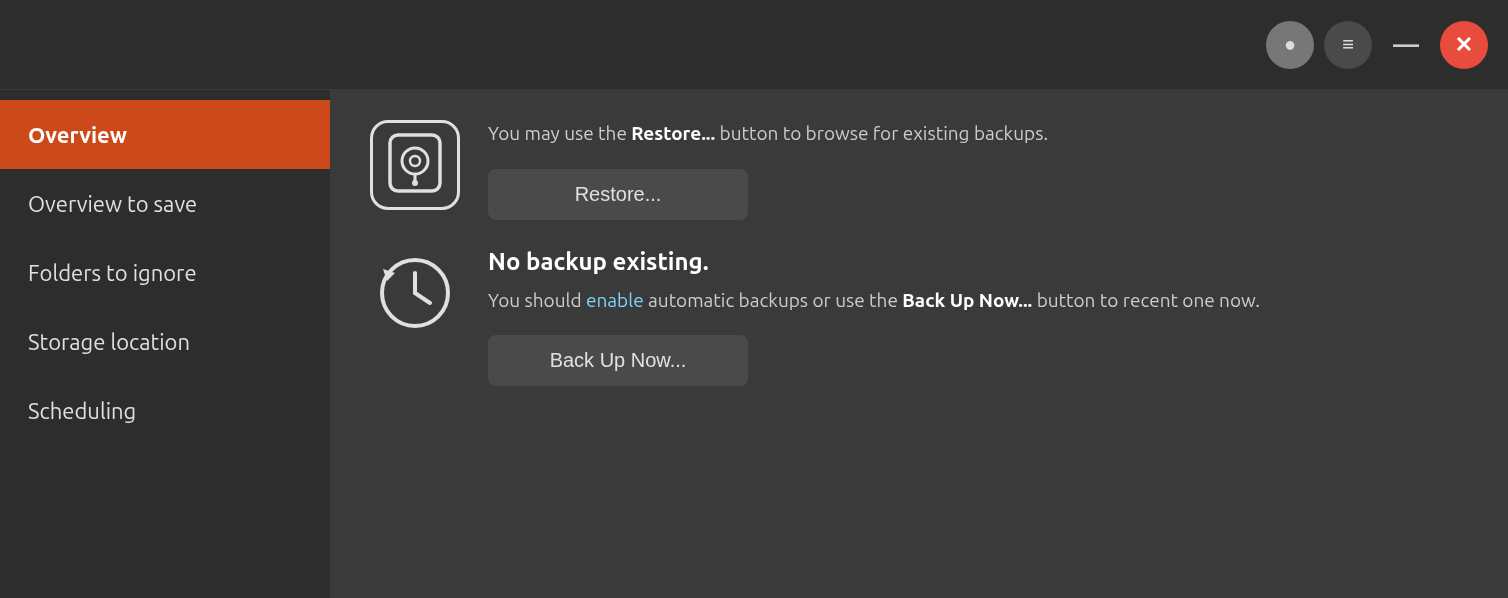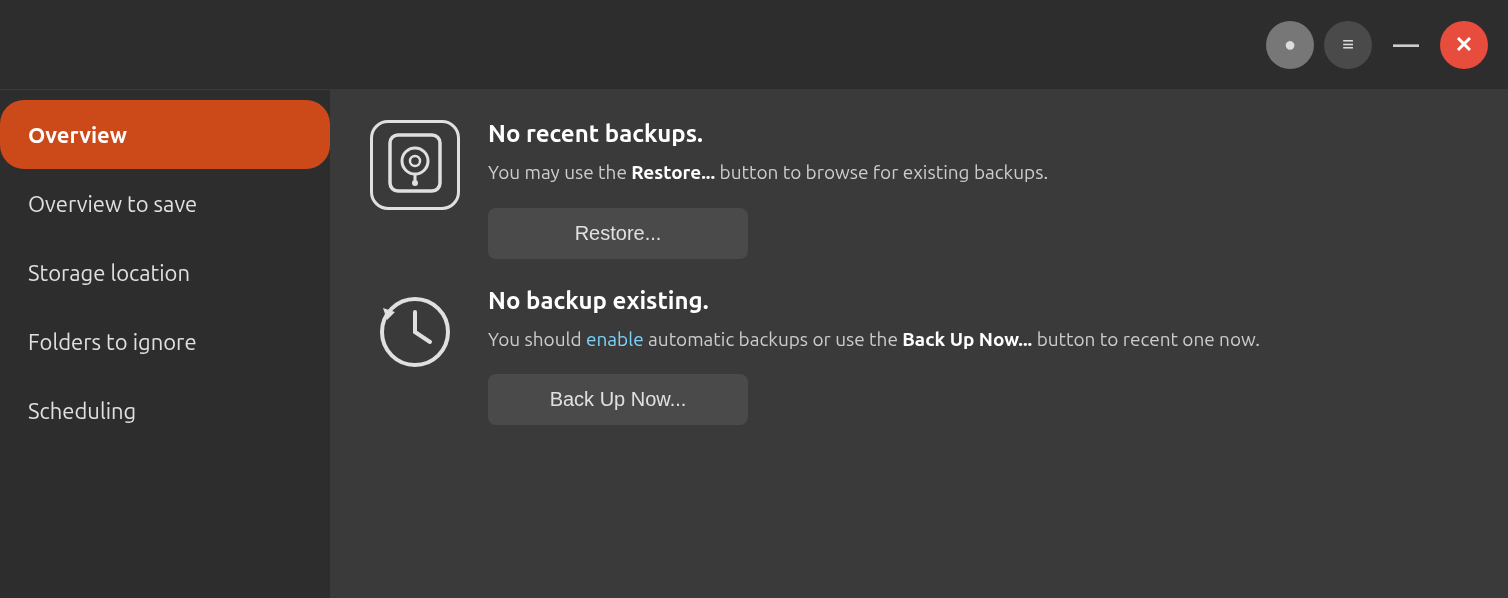--- a/index.html
+++ b/index.html
@@ -83,21 +83,20 @@
       font-size: 22px;
       cursor: pointer;
       color: #e0e0e0;
       border-radius: 0;
     }
 
     .sidebar-item.active {
       background: #cc4a1a;
       color: white;
       font-weight: bold;
-      border-radius: 24px;
     }
 
     
     .content {
       flex: 1;
       background: #3a3a3a;
       padding: 30px 40px;
       display: flex;
       flex-direction: column;
       gap: 28px;
@@ -207,24 +206,24 @@
 <div class="main-layout">
 
   <div class="sidebar">
     <div class="sidebar-item active">
       <span>Overview</span>
     </div>
     <div class="sidebar-item">
       <span>Overview to save</span>
     </div>
     <div class="sidebar-item">
+      <span>Folders to ignore</span>
+    </div>
+    <div class="sidebar-item">
       <span>Storage location</span>
-    </div>
-    <div class="sidebar-item">
-      <span>Folders to ignore</span>
     </div>
     <div class="sidebar-item">
       <span>Scheduling</span>
     </div>
   </div>
 
   <div class="content">
 
     <div class="info-section">
       <div class="icon-box">
@@ -232,21 +231,20 @@
         <svg width="58" height="64" viewBox="0 0 58 64">
           <rect x="4" y="2" width="50" height="56" rx="8" ry="8" fill="none" stroke="#e0e0e0" stroke-width="3.5"></rect>
           <circle cx="29" cy="28" r="13" fill="none" stroke="#e0e0e0" stroke-width="3"></circle>
           <circle cx="29" cy="28" r="5" fill="none" stroke="#e0e0e0" stroke-width="2.5"></circle>
           <line x1="29" y1="41" x2="29" y2="48" stroke="#e0e0e0" stroke-width="3"></line>
           <circle cx="29" cy="50" r="3" fill="#e0e0e0"></circle>
         </svg>
       </div>
       <div class="info-text">
         <div class="section-with-button">
-          <div class="info-title">No recent backups.</div>
           <div class="info-desc">
             <span>You may use the </span><strong>Restore...</strong><span> button to browse for existing backups.</span>
           </div>
           <button class="action-btn">Restore...</button>
         </div>
       </div>
     </div>
 
     <div class="info-section">
       <div class="clock-icon-container">

